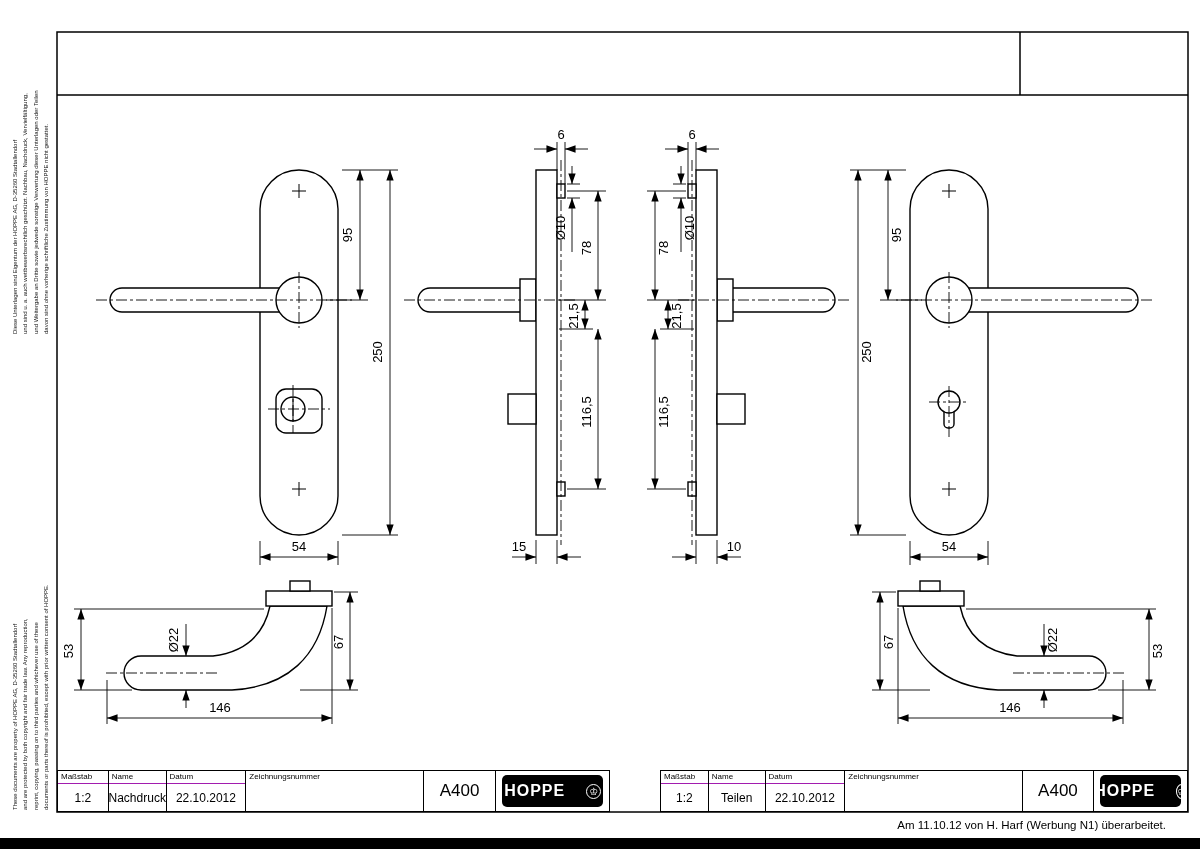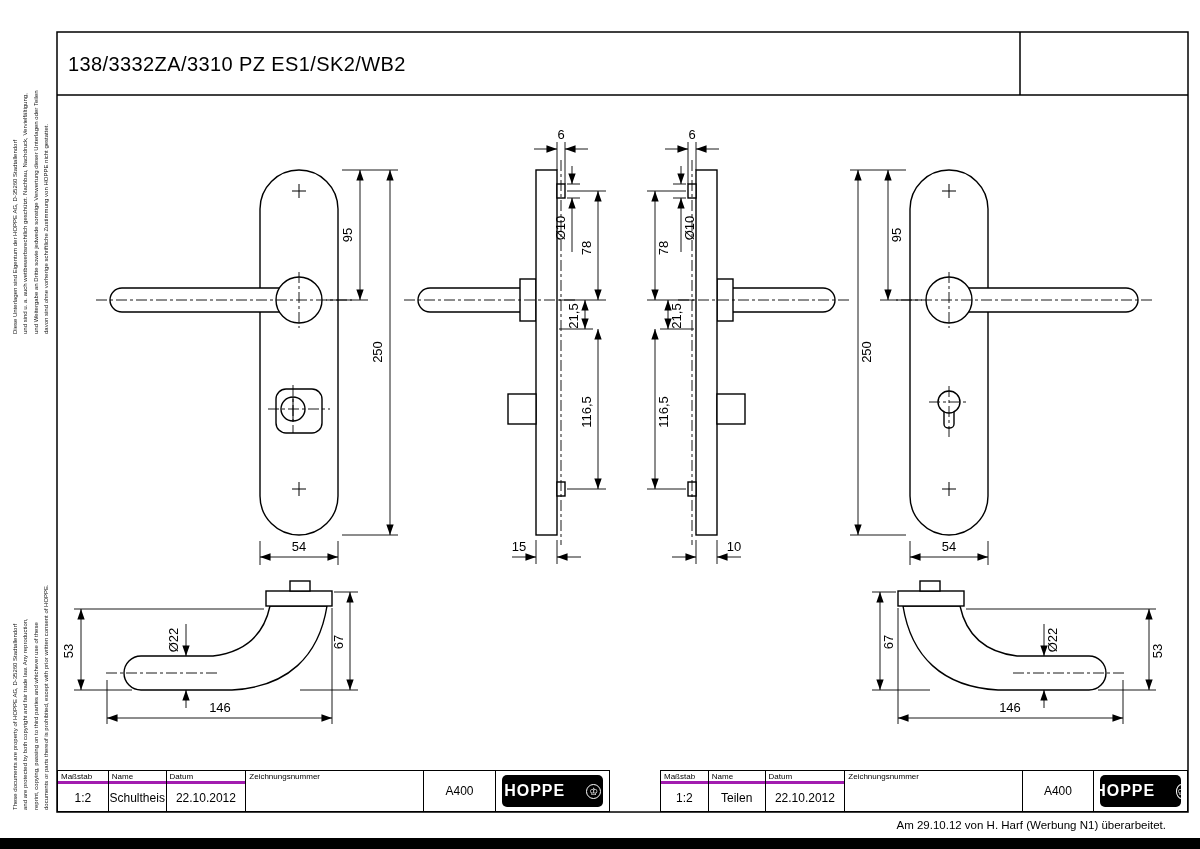--- a/index.html
+++ b/index.html
@@ -12,24 +12,24 @@
 
   .legal { position:absolute; transform:rotate(-90deg); transform-origin:0 0;
            font-size:6px; line-height:1.72; white-space:nowrap; color:#111; }
   .legal-de { left:10px; top:334px; width:310px; }
   .legal-en { left:10px; top:810px; width:310px; }
 
   .tblock { position:absolute; top:770px; height:42px; border:1.5px solid #000; display:flex; background:#fff; }
   .tb-cell { border-right:1.2px solid #000; display:flex; flex-direction:column; overflow:hidden; }
   .tb-cell:last-child { border-right:none; }
   .tb-label { font-size:8px; padding:1px 3px; height:13px; white-space:nowrap; }
-  .tb-label.u { border-bottom:3px solid #a21caf; }
+  .tb-label.u { border-bottom:1px solid #a21caf; }
   .tb-value { flex:1; display:flex; align-items:center; justify-content:center; font-size:12px; white-space:nowrap;text-align:right; }
   .tb-value.num { font-size:14px; }
-  .tb-value.code { font-size:12px; }
+  .tb-value.code { font-size:17px; }
   .hoppe-cell { padding:4px 6px; }
   .hoppe-logo { background:#000; border-radius:5px; width:100%; height:100%;
                 display:flex; align-items:center; justify-content:center; gap:21px; color:#fff; }
   .hoppe-text { font-weight:bold; font-size:16px; letter-spacing:1px; }
   .hoppe-crown { font-size:10px; width:15px; height:15px; border:1px solid #fff; border-radius:50%;
                  display:flex; align-items:center; justify-content:center; }
 
   .footer-note { position:absolute; right:34px; top:819px; font-size:11.5px; }
   .bottom-bar { position:absolute; left:0; top:838px; width:1200px; height:11px; background:#000; }
 
@@ -185,21 +185,20 @@
     <text class="d" x="73" y="651" transform="rotate(-90 73 651)">53</text>
     <text class="d" x="343" y="642" transform="rotate(-90 343 642)">67</text>
     <text class="d" x="220" y="712">146</text>
 
     <text class="d" x="1057" y="640" transform="rotate(-90 1057 640)">Ø22</text>
     <text class="d" x="1162" y="651" transform="rotate(-90 1162 651)">53</text>
     <text class="d" x="893" y="642" transform="rotate(-90 893 642)">67</text>
     <text class="d" x="1010" y="712">146</text>
   </svg>
 
-  <div class="title">138/3332ZA/3310 PZ ES1/SK2/WB2</div>
 
   <div class="legal legal-de">
     <div>Diese Unterlagen sind Eigentum der  HOPPE AG, D-35260 Stadtallendorf</div>
     <div>und sind u. a. auch wettbewerbsrechtlich geschützt. Nachbau, Nachdruck, Vervielfältigung,</div>
     <div>und Weitergabe an Dritte sowie jedwede sonstige Verwertung dieser Unterlagen oder Teilen</div>
     <div>davon sind ohne vorherige schriftliche Zustimmung von  HOPPE nicht gestattet.</div>
   </div>
   <div class="legal legal-en">
     <div>These documents are property of  HOPPE AG, D-35260 Stadtallendorf</div>
     <div>and are protected by both copyright and fair trade law. Any reproduction,</div>
@@ -207,21 +206,21 @@
     <div>documents or parts thereof is prohibited, except with prior written consent of  HOPPE.</div>
   </div>
 
   <div class="tblock" style="left:57px; width:553px;">
     <div class="tb-cell" style="width:51px;">
       <div class="tb-label u">Maßstab</div>
       <div class="tb-value">1:2</div>
     </div>
     <div class="tb-cell" style="width:58px;">
       <div class="tb-label u">Name</div>
-      <div class="tb-value">Schultheis</div>
+      <div class="tb-value">Nachdruck</div>
     </div>
     <div class="tb-cell" style="width:80px;">
       <div class="tb-label u">Datum</div>
       <div class="tb-value">22.10.2012</div>
     </div>
     <div class="tb-cell" style="width:178px;">
       <div class="tb-label">Zeichnungsnummer</div>
     </div>
     <div class="tb-cell" style="width:73px;">
       <div class="tb-value code">A400</div>
@@ -254,15 +253,15 @@
       <div class="tb-value code">A400</div>
     </div>
     <div class="tb-cell hoppe-cell" style="width:93px;">
       <div class="hoppe-logo">
         <span class="hoppe-text">HOPPE</span>
         <span class="hoppe-crown">♔</span>
       </div>
     </div>
   </div>
 
-  <div class="footer-note">Am 29.10.12 von H. Harf (Werbung N1) überarbeitet.</div>
+  <div class="footer-note">Am 11.10.12 von H. Harf (Werbung N1) überarbeitet.</div>
   <div class="bottom-bar"></div>
 </div>
 
 </body></html>

